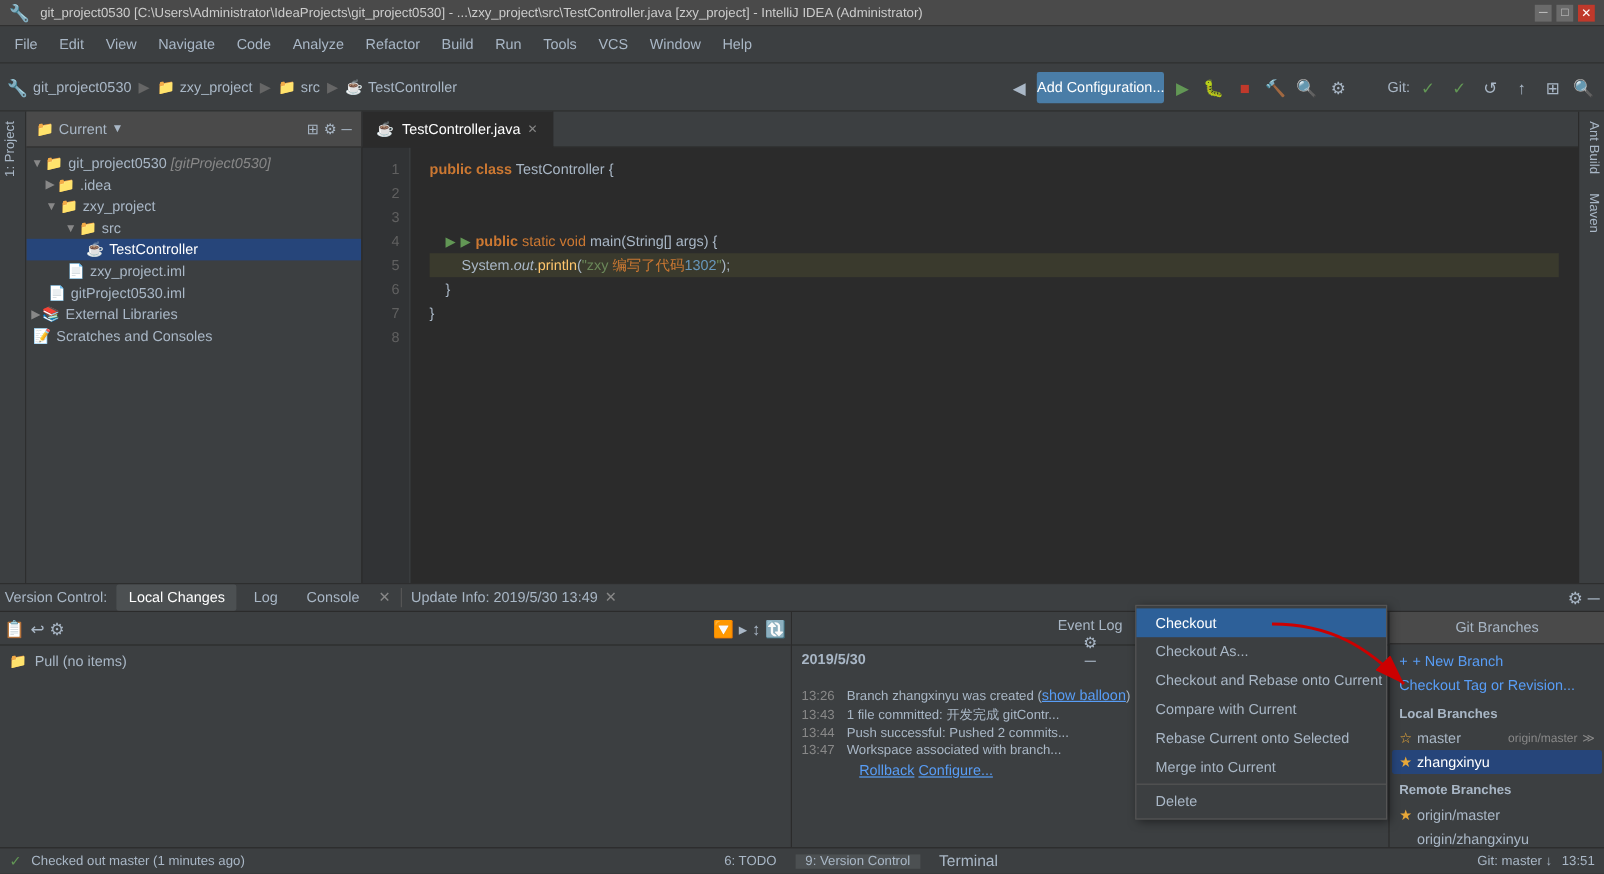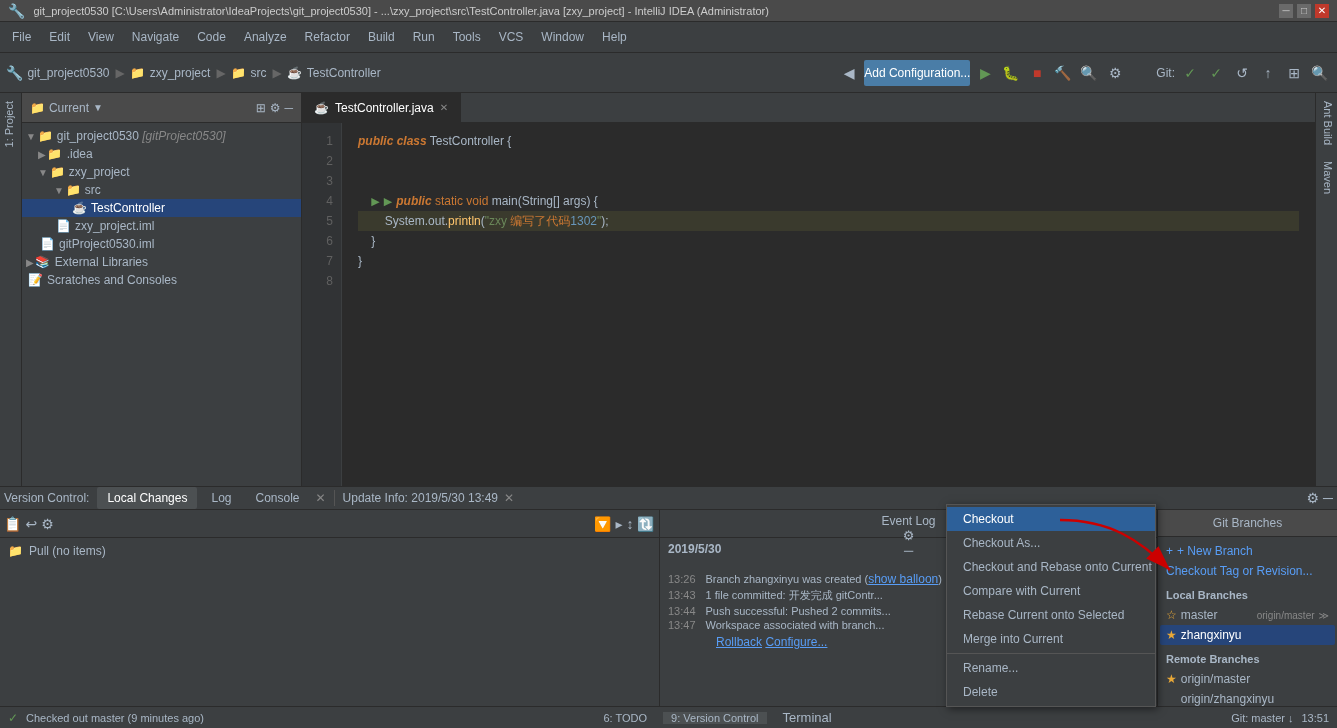--- a/index.html
+++ b/index.html
@@ -179,21 +179,21 @@
     #code-area {
       flex: 1;
       padding: 8px 16px;
       font-family: 'Courier New', monospace;
       font-size: 13px;
       line-height: 20px;
       color: #a9b7c6;
       overflow: auto;
     }
     .code-line { height: 20px; white-space: pre; }
-    .kw { color: #cc7832; font-weight: bold; font-style: italic; }
+    .kw { color: #cc7832; font-weight: bold; }
     .kw2 { color: #cc7832; }
     .cls { color: #a9b7c6; }
     .str { color: #6a8759; }
     .run-icon { color: #629755; margin-right: 4px; font-size: 11px; }
     
     
     #right-sidebar {
       width: 22px;
       background: #3c3f41;
       border-left: 1px solid #2b2b2b;
@@ -554,21 +554,21 @@
         <div>5</div>
         <div>6</div>
         <div>7</div>
         <div>8</div>
       </div>
       <div id="code-area">
         <div class="code-line"><span class="kw">public</span> <span class="kw">class</span> <span class="cls">TestController</span> {</div>
         <div class="code-line"></div>
         <div class="code-line"></div>
         <div class="code-line">    <span class="run-icon">▶</span><span class="run-icon">▶</span><span class="kw">public</span> <span class="kw2">static</span> <span class="kw2">void</span> main(<span class="cls">String</span>[] args) {</div>
-        <div class="code-line highlight-line">        <span class="cls">System</span>.<span style="color:#a9b7c6;">out</span>.<span style="color:#ffc66d;">println</span>(<span class="str">"zxy </span><span style="color:#cc7832;">编写了代码</span><span style="color:#6897bb;">1302</span><span class="str">"</span>);</div>
+        <div class="code-line highlight-line">        <span class="cls">System</span>.<span style="color:#a9b7c6;font-style:italic;">out</span>.<span style="color:#ffc66d;">println</span>(<span class="str">"zxy </span><span style="color:#cc7832;">编写了代码</span><span style="color:#6897bb;">1302</span><span class="str">"</span>);</div>
         <div class="code-line">    }</div>
         <div class="code-line">}</div>
         <div class="code-line"></div>
       </div>
     </div>
   </div>
 
   <div id="right-sidebar">
     <div class="right-tab">Ant Build</div>
     <div class="right-tab">Maven</div>
@@ -682,36 +682,35 @@
 </div>
 
 <div id="context-menu">
   <div class="ctx-item selected">Checkout</div>
   <div class="ctx-item">Checkout As...</div>
   <div class="ctx-item">Checkout and Rebase onto Current</div>
   <div class="ctx-item">Compare with Current</div>
   <div class="ctx-item">Rebase Current onto Selected</div>
   <div class="ctx-item">Merge into Current</div>
   <div class="ctx-divider"></div>
-  <div class="ctx-item">Rename...</div>
   <div class="ctx-item">Delete</div>
 </div>
 
 <svg id="arrow-annotation" style="position:absolute;left:1050px;top:510px;width:130px;height:80px;z-index:1001;pointer-events:none;" viewBox="0 0 130 80">
   <defs>
     <marker id="arrowhead" markerWidth="10" markerHeight="7" refX="10" refY="3.5" orient="auto">
       <polygon points="0 0, 10 3.5, 0 7" fill="#cc0000"></polygon>
     </marker>
   </defs>
   <path d="M 10 10 C 60 10, 90 30, 120 60" stroke="#cc0000" stroke-width="2.5" fill="none" marker-end="url(#arrowhead)"></path>
 </svg>
 
 <div id="status-bar">
   <span style="color:#629755;">✓</span>
-  <span class="status-text">Checked out master (9 minutes ago)</span>
+  <span class="status-text">Checked out master (1 minutes ago)</span>
   <div class="status-spacer"></div>
 
   <span style="padding:0 8px;cursor:pointer;color:#a9b7c6;font-size:11px;">6: TODO</span>
   <span style="padding:0 8px;cursor:pointer;color:#a9b7c6;font-size:11px;background:#4c5052;">9: Version Control</span>
   <span style="padding:0 8px;cursor:pointer;color:#a9b7c6;font-size:13px;">Terminal</span>
   <div class="status-spacer"></div>
   <span style="color:#a9b7c6;font-size:11px;">Git: master ↓</span>
   <span class="status-time">13:51</span>
 </div>
 

